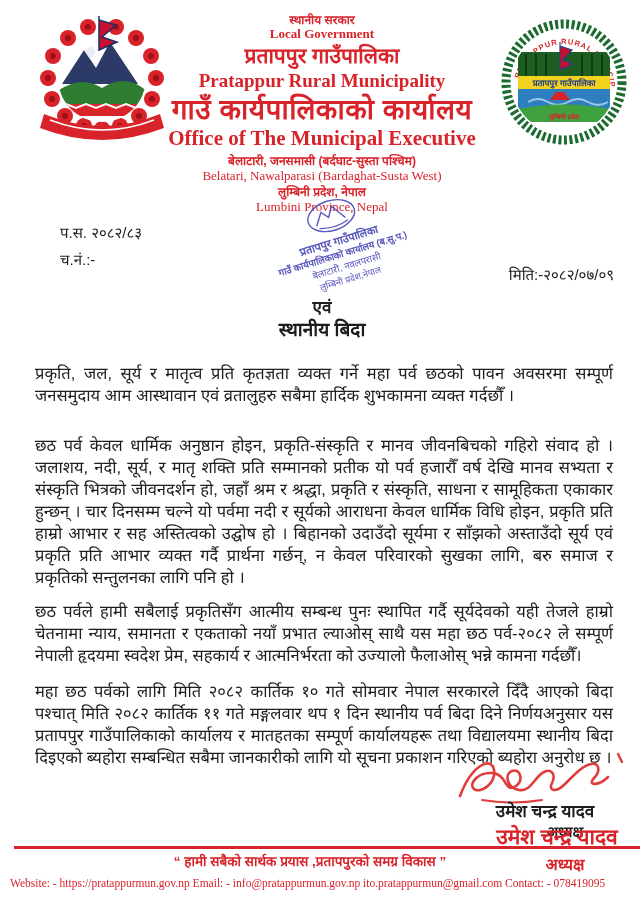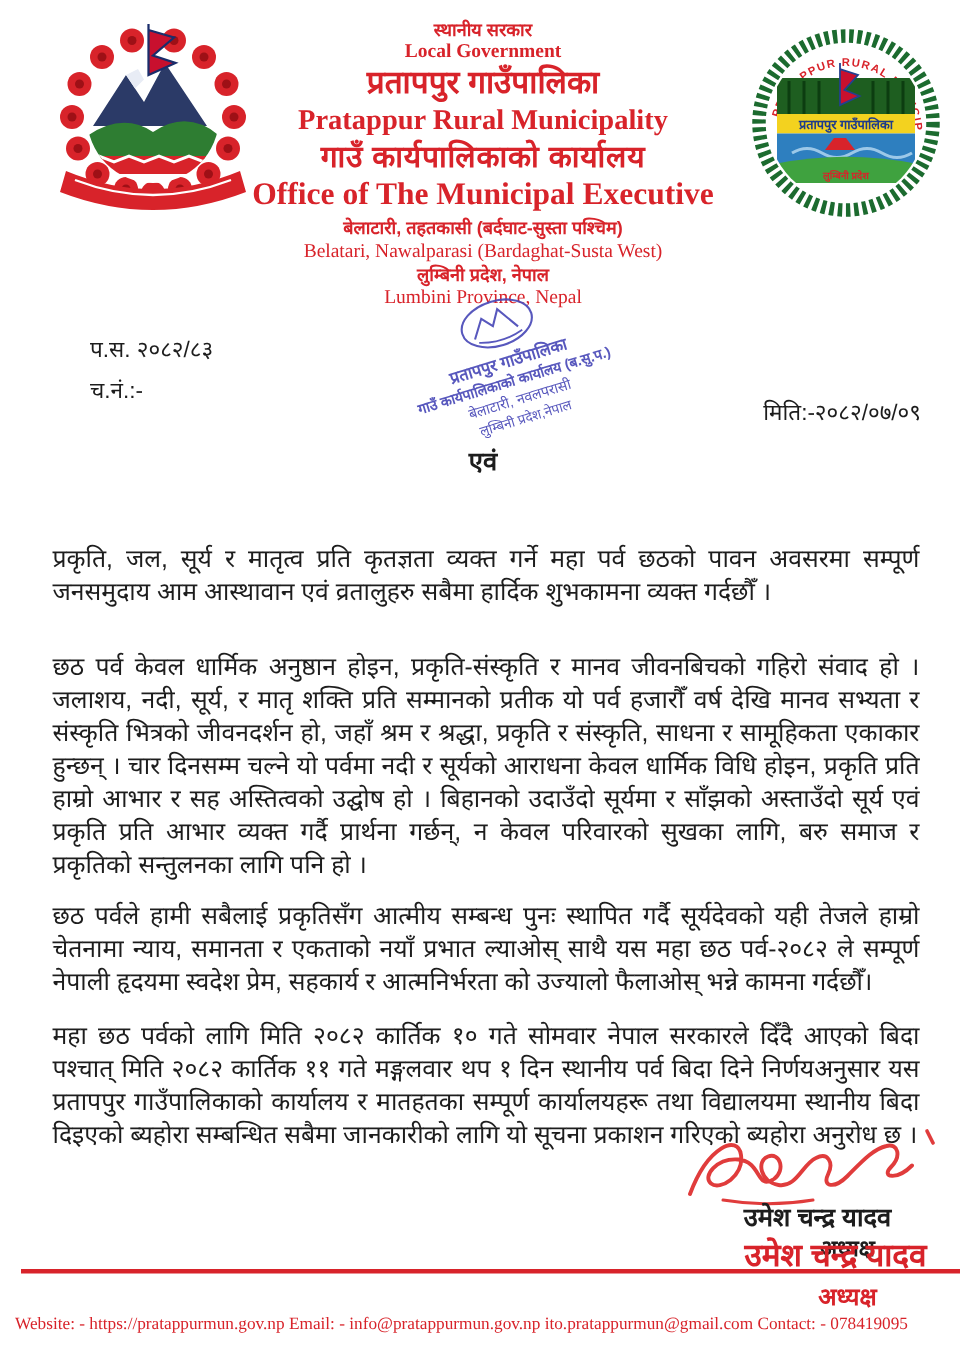--- a/index.html
+++ b/index.html
@@ -11,21 +11,21 @@
   }
   .red{color:#d8232a;}
   .serif{font-family:"Liberation Serif","DejaVu Serif",serif;}
 
   
   .header-center{position:absolute;left:110px;width:424px;top:14px;text-align:center;line-height:1.12;white-space:nowrap;}
   .h-np-small{font-size:12px;font-weight:bold;}
   .h-en-small{font-size:13px;font-weight:bold;}
   .h-muni-np{font-size:21px;font-weight:bold;margin-top:2px;}
   .h-muni-en{font-size:19px;font-weight:bold;margin-top:2px;}
-  .h-office-np{font-size:20px;font-weight:bold;margin-top:3px;letter-spacing:.5px;}
+  .h-office-np{font-size:28px;font-weight:bold;margin-top:3px;letter-spacing:.5px;}
   .h-office-en{font-size:21px;font-weight:bold;margin-top:2px;}
   .h-addr-np{font-size:12px;font-weight:bold;margin-top:4px;}
   .h-addr-en{font-size:13px;margin-top:1px;}
   .h-prov-np{font-size:12px;font-weight:bold;margin-top:2px;}
   .h-prov-en{font-size:13px;margin-top:1px;}
 
   .logo{position:absolute;}
   .logo-left{left:26px;top:12px;}
   .logo-right{left:498px;top:16px;}
 
@@ -165,21 +165,21 @@
     </svg>
   </div>
 
   <div class="header-center red">
     <div class="h-np-small">स्थानीय सरकार</div>
     <div class="h-en-small serif">Local Government</div>
     <div class="h-muni-np">प्रतापपुर गाउँपालिका</div>
     <div class="h-muni-en serif">Pratappur Rural Municipality</div>
     <div class="h-office-np">गाउँ कार्यपालिकाको कार्यालय</div>
     <div class="h-office-en serif">Office of The Municipal Executive</div>
-    <div class="h-addr-np">बेलाटारी, तहतकासी (बर्दघाट-सुस्ता पश्चिम)</div>
+    <div class="h-addr-np">बेलाटारी, जनसमासी (बर्दघाट-सुस्ता पश्चिम)</div>
     <div class="h-addr-en serif">Belatari, Nawalparasi (Bardaghat-Susta West)</div>
     <div class="h-prov-np">लुम्बिनी प्रदेश, नेपाल</div>
     <div class="h-prov-en serif">Lumbini Province, Nepal</div>
   </div>
 
   <div class="ref-no">प.स. २०८२/८३</div>
   <div class="dispatch-no">च.नं.:-</div>
   <div class="date">मिति:-२०८२/०७/०९</div>
 
   <div class="stamp">
@@ -189,20 +189,21 @@
       <path d="M12,27 Q27,32 42,27" fill="none" stroke="#4a4ab8" stroke-width="1.2"></path>
     </svg>
     <div class="s1">प्रतापपुर गाउँपालिका</div>
     <div class="s2">गाउँ कार्यपालिकाको कार्यालय (ब.सु.प.)</div>
     <div class="s3">बेलाटारी, नवलपरासी</div>
     <div class="s4">लुम्बिनी प्रदेश,नेपाल</div>
   </div>
 
   <div class="subject">
     <div class="l2">एवं</div>
+    <div class="l3">स्थानीय बिदा</div>
   </div>
 
   <div class="letter-body">
     <p class="p1">प्रकृति, जल, सूर्य र मातृत्व प्रति कृतज्ञता व्यक्त गर्ने महा पर्व छठको पावन अवसरमा सम्पूर्ण जनसमुदाय आम आस्थावान एवं व्रतालुहरु सबैमा हार्दिक शुभकामना व्यक्त गर्दछौँ ।</p>
     <p class="p2">छठ पर्व केवल धार्मिक अनुष्ठान होइन, प्रकृति-संस्कृति र मानव जीवनबिचको गहिरो संवाद हो । जलाशय, नदी, सूर्य, र मातृ शक्ति प्रति सम्मानको प्रतीक यो पर्व हजारौँ वर्ष देखि मानव सभ्यता र संस्कृति भित्रको जीवनदर्शन हो, जहाँ श्रम र श्रद्धा, प्रकृति र संस्कृति, साधना र सामूहिकता एकाकार हुन्छन् । चार दिनसम्म चल्ने यो पर्वमा नदी र सूर्यको आराधना केवल धार्मिक विधि होइन, प्रकृति प्रति हाम्रो आभार र सह अस्तित्वको उद्घोष हो । बिहानको उदाउँदो सूर्यमा र साँझको अस्ताउँदो सूर्य एवं प्रकृति प्रति आभार व्यक्त गर्दै प्रार्थना गर्छन्, न केवल परिवारको सुखका लागि, बरु समाज र प्रकृतिको सन्तुलनका लागि पनि हो ।</p>
     <p class="p3">छठ पर्वले हामी सबैलाई प्रकृतिसँग आत्मीय सम्बन्ध पुनः स्थापित गर्दै सूर्यदेवको यही तेजले हाम्रो चेतनामा न्याय, समानता र एकताको नयाँ प्रभात ल्याओस् साथै यस महा छठ पर्व-२०८२ ले सम्पूर्ण नेपाली हृदयमा स्वदेश प्रेम, सहकार्य र आत्मनिर्भरता को उज्यालो फैलाओस् भन्ने कामना गर्दछौँ।</p>
     <p class="p4">महा छठ पर्वको लागि मिति २०८२ कार्तिक १० गते सोमवार नेपाल सरकारले दिँदै आएको बिदा पश्चात् मिति २०८२ कार्तिक ११ गते मङ्गलवार थप १ दिन स्थानीय पर्व बिदा दिने निर्णयअनुसार यस प्रतापपुर गाउँपालिकाको कार्यालय र मातहतका सम्पूर्ण कार्यालयहरू तथा विद्यालयमा स्थानीय बिदा दिइएको ब्यहोरा सम्बन्धित सबैमा जानकारीको लागि यो सूचना प्रकाशन गरिएको ब्यहोरा अनुरोध छ ।</p>
   </div>
 
   <div class="sig-scribble">
@@ -211,15 +212,16 @@
       <path d="M166,6 L170,14" stroke="#e03c3c" stroke-width="2.4" stroke-linecap="round"></path>
       <path d="M30,52 Q60,57 90,52" fill="none" stroke="#e03c3c" stroke-width="2" stroke-linecap="round"></path>
     </svg>
   </div>
   <div class="typed-name">उमेश चन्द्र यादव</div>
   <div class="typed-title">अध्यक्ष</div>
   <div class="stamp-name red">उमेश चन्द्र यादव</div>
   <div class="footer-rule"></div>
   <div class="stamp-title red">अध्यक्ष</div>
 
+  <div class="motto red">“ हामी सबैको सार्थक प्रयास ,प्रतापपुरको समग्र विकास ”</div>
   <div class="contact-line red serif">Website: - https://pratappurmun.gov.np  Email: - info@pratappurmun.gov.np ito.pratappurmun@gmail.com Contact: - 078419095</div>
 
 </div>
 
 </body></html>

